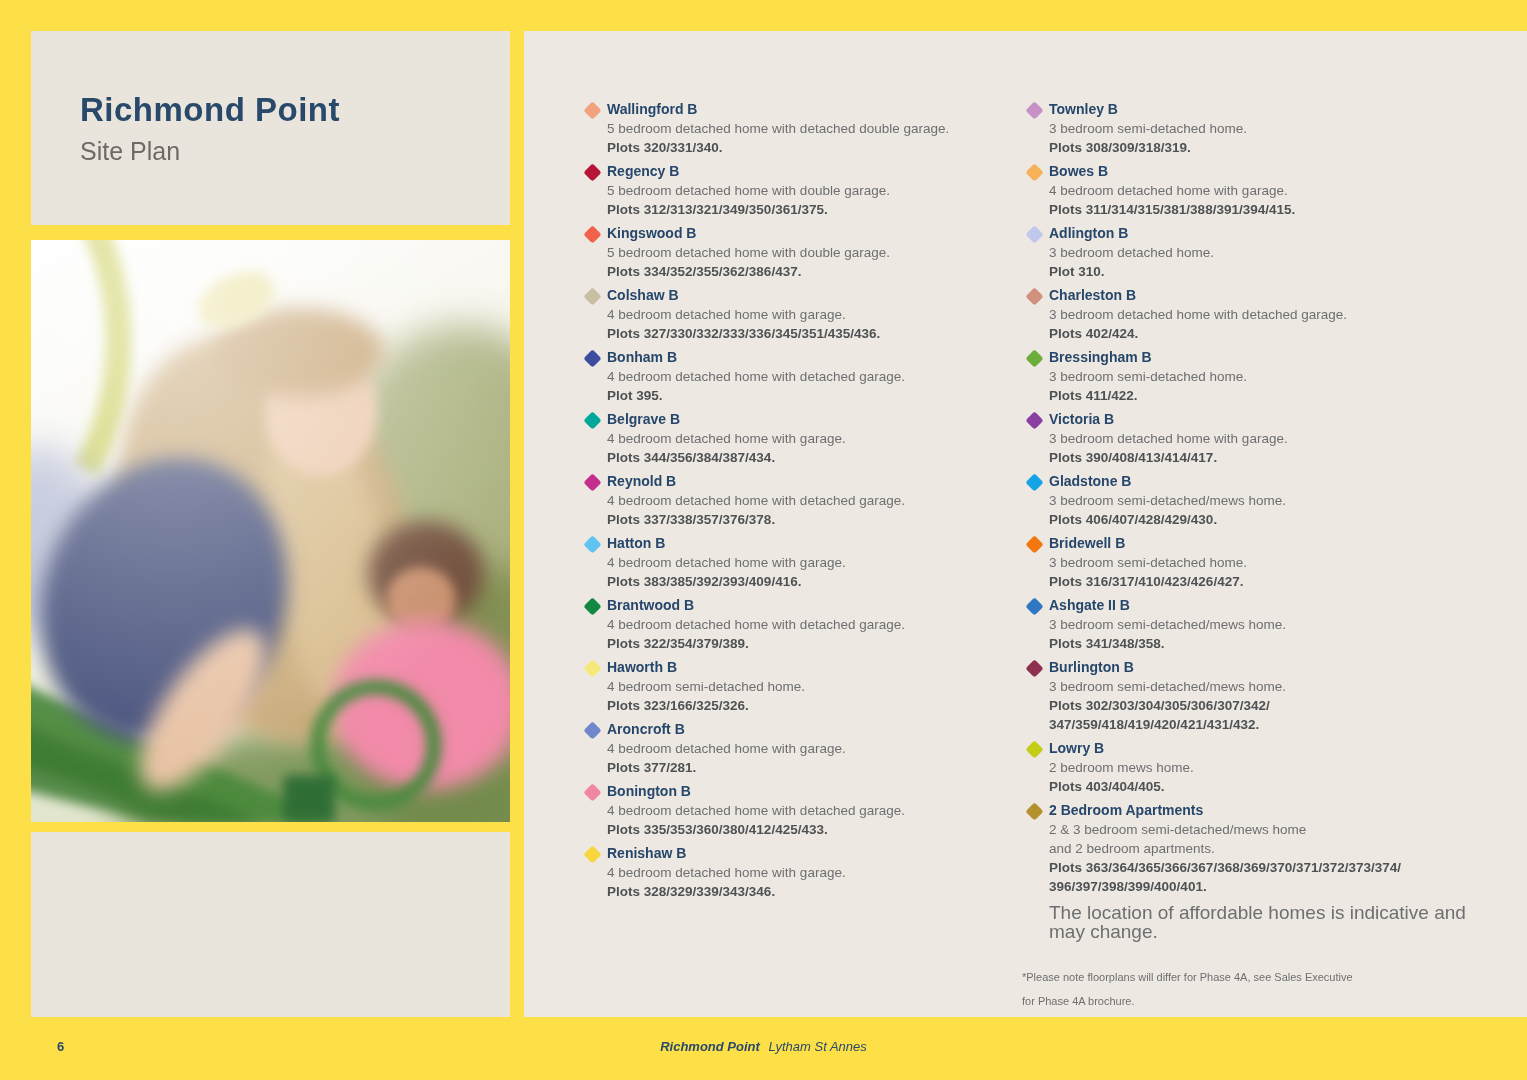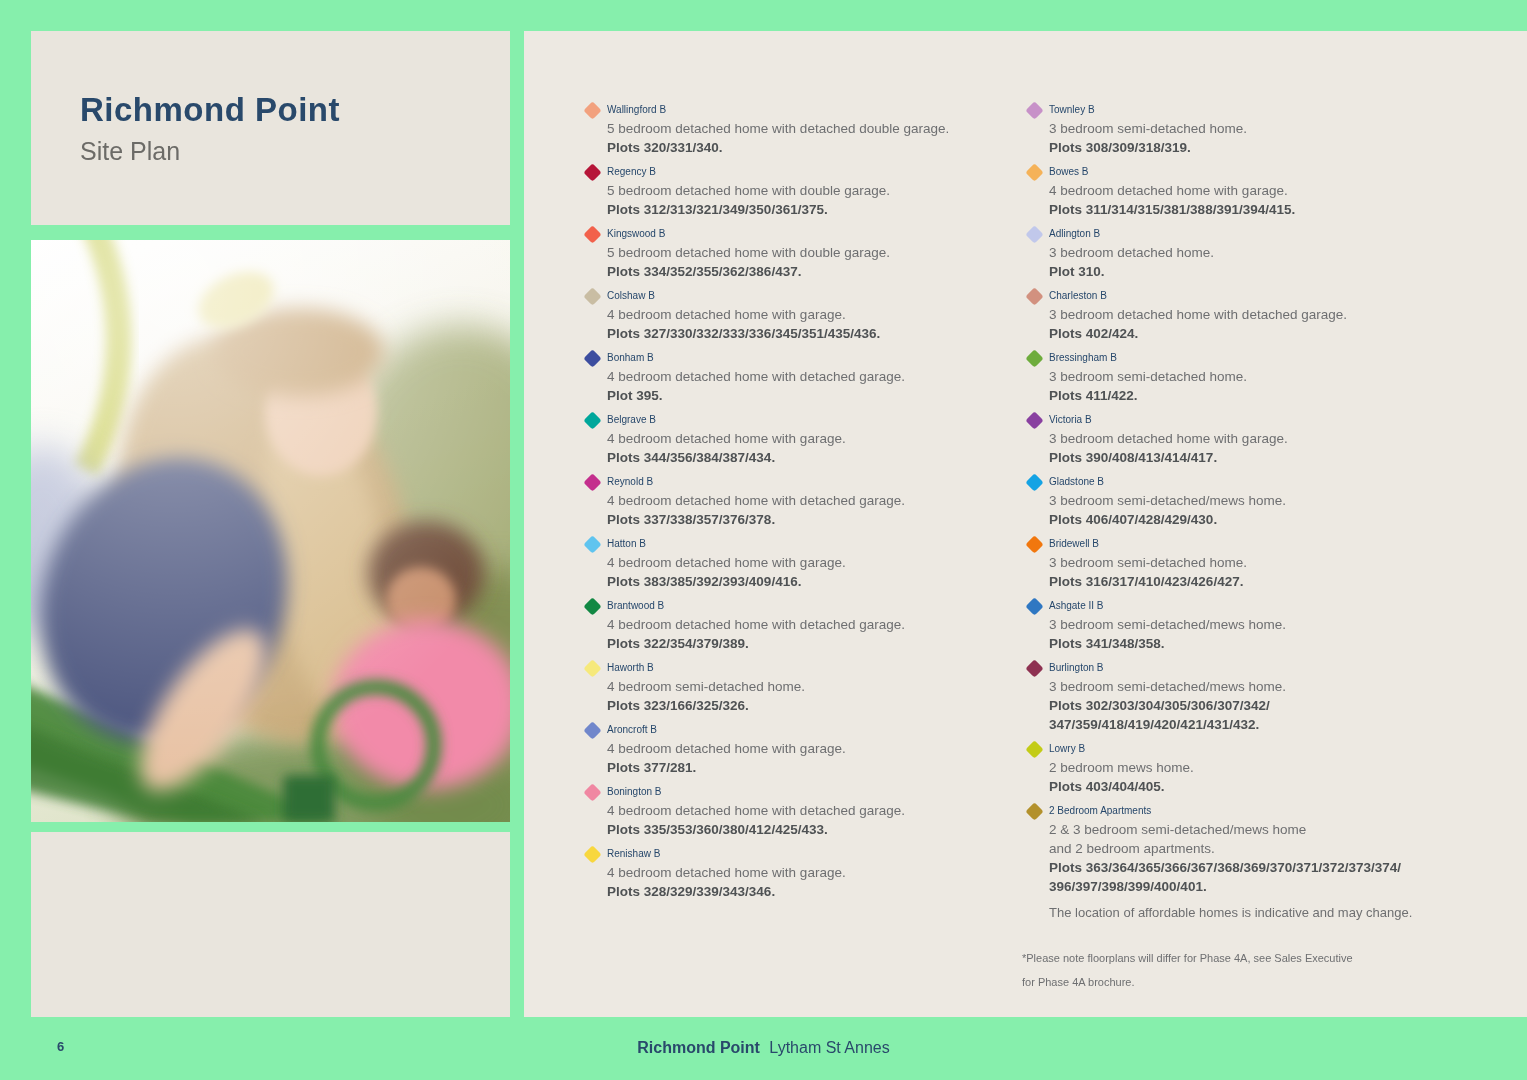--- a/index.html
+++ b/index.html
@@ -1,44 +1,44 @@
 <!DOCTYPE html>
 <html><head>
 <meta charset="utf-8">
 <style>
   * { margin:0; padding:0; box-sizing:border-box; }
   html,body { background:#ffffff; }
   body { font-family:"Liberation Sans", sans-serif; }
-  .page { position:relative; width:1527px; height:1080px; background:#86efac; overflow:hidden; }
+  .page { position:relative; width:1527px; height:1080px; background:#fde047; overflow:hidden; }
 
   
   .title-box { position:absolute; left:31px; top:31px; width:479px; height:194px; background:#E9E5DD; }
   .title { position:absolute; left:49px; top:60px; font-size:33px; font-weight:bold; letter-spacing:0.5px; color:#29496B; }
   .subtitle { position:absolute; left:49px; top:106px; font-size:25px; font-weight:normal; color:#6C6B67; }
   .photo { position:absolute; left:31px; top:240px; width:479px; height:582px; overflow:hidden; background:#F3F2EA; }
   .bottom-box { position:absolute; left:31px; top:832px; width:479px; height:185px; background:#E9E5DD; }
 
   
   .legend-panel { position:absolute; left:524px; top:31px; width:1003px; height:986px; background:#EDE9E2; }
   .legend-col { position:absolute; top:69px; }
   .col1 { left:56px; width:390px; }
   .col2-wrap { position:absolute; left:498px; top:69px; width:475px; }
   .legend-item { display:flex; align-items:flex-start; margin-bottom:5px; }
   .diamond-cell { flex:0 0 27px; height:19px; position:relative; }
   .diamond { position:absolute; left:6px; top:4px; width:13px; height:13px; border-radius:3px; transform:rotate(45deg); }
   .item-text { flex:1 1 auto; }
-  .item-name { font-size:10px; font-weight:normal; color:#26476B; line-height:19px; }
+  .item-name { font-size:14px; font-weight:bold; color:#26476B; line-height:19px; }
   .item-desc { font-size:13.5px; color:#6E6F71; line-height:19px; white-space:pre-line; }
   .item-plots { font-size:13.5px; font-weight:bold; color:#4F5254; line-height:19px; white-space:pre-line; }
-  .affordable-note { margin:7px 0 12px 27px; font-size:13px; color:#6E6F71; line-height:19px; }
+  .affordable-note { margin:7px 0 12px 27px; font-size:19px; color:#6E6F71; line-height:19px; }
   .footnote { margin:24px 0 0 0; font-size:11px; color:#6E6F71; line-height:24px; white-space:pre-line; }
 
   
   .page-number { position:absolute; left:57px; top:1039px; font-size:13px; font-weight:bold; color:#29496B; }
-  .footer-center { position:absolute; left:0; top:1039px; width:1527px; text-align:center; font-size:16px; color:#29496B; }
+  .footer-center { position:absolute; left:0; top:1039px; width:1527px; text-align:center; font-size:13px; color:#29496B;font-style:italic; }
   .footer-brand { font-weight:bold; }
   .footer-location { font-weight:normal; margin-left:5px; }
 </style>
 </head>
 <body>
 
 <div class="page">
 
   <div class="title-box">
     <div class="title">Richmond Point</div>

